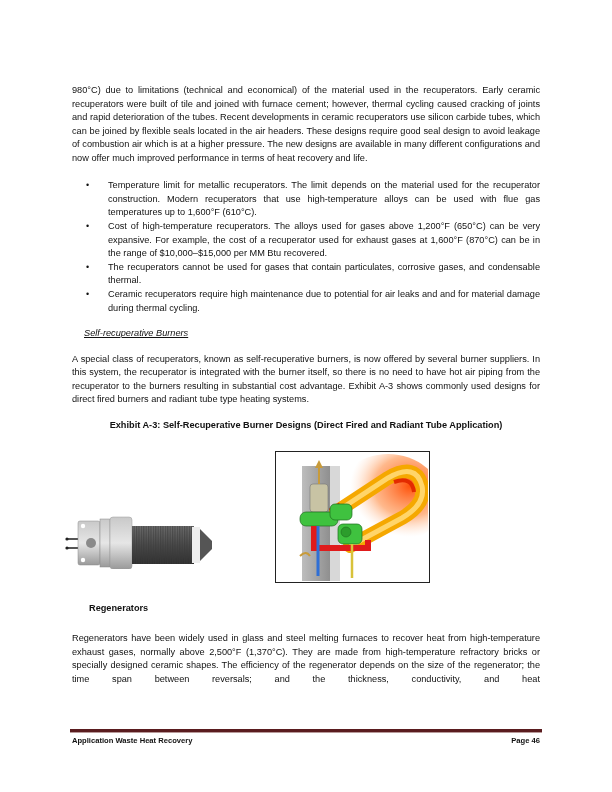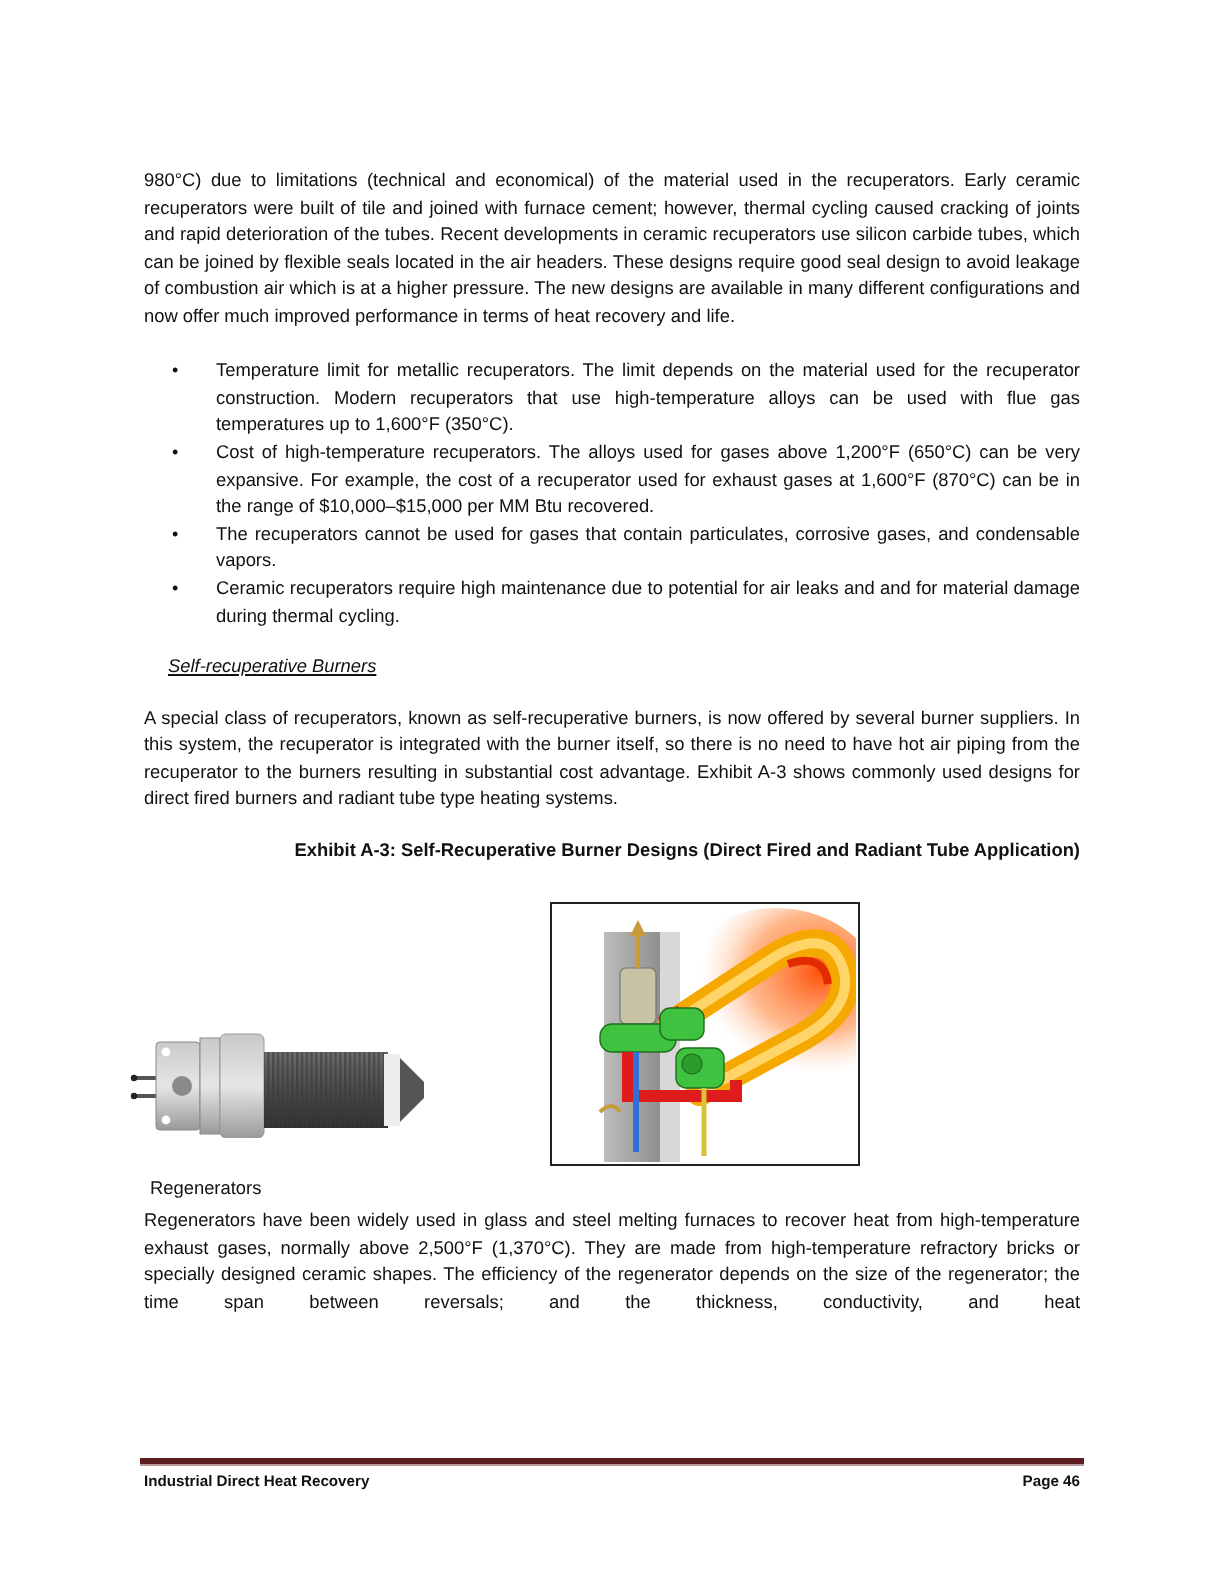--- a/index.html
+++ b/index.html
@@ -11,23 +11,23 @@
     p, .item-text {
       font-size: 9.2px; line-height: 13.6px; margin: 0; text-align: justify;
     }
     .para { margin-bottom: 13.6px; }
     ul.bullets { list-style: none; margin: 0 0 3px 0; padding: 0; }
     ul.bullets li { position: relative; padding-left: 36px; }
     ul.bullets li .bullet {
       position: absolute; left: 14px; top: 0; font-size: 9px; line-height: 13.6px;
     }
     .subhead-italic { font-size: 9.2px; line-height: 13.6px; font-style: italic; text-decoration: underline; margin: 12px; }
-    .subhead-bold { font-size: 9.2px; line-height: 13.6px; font-weight: normal; margin: 3px; }
+    .subhead-bold { font-size: 9.2px; line-height: 13.6px; font-weight: bold; margin: 17px; }
     .exhibit-title {
-      font-size: 9.2px; font-weight: bold; text-align: right; margin: 12px 0 0 0; line-height: 13.6px;
+      font-size: 9.2px; font-weight: bold; text-align: center; margin: 12px 0 0 0; line-height: 13.6px;
     }
     .figure-area { position: relative; height: 150px; margin-top: 2px; }
     .burner-photo { position: absolute; left: -8px; top: 74px; width: 150px; height: 60px; }
     .radiant-box {
       position: absolute; left: 203px; top: 16px; width: 155px; height: 132px;
       border: 1.5px solid #222; background: #fff; box-sizing: border-box;
     }
     .footer-rule {
       position: absolute; left: 70px; top: 729px; width: 472px; height: 3px; background: #5a1c1f;
     }
@@ -42,29 +42,29 @@
   </style>
 </head>
 <body>
 
 <div class="page">
   <p class="para">980°C) due to limitations (technical and economical) of the material used in the recuperators. Early ceramic recuperators were built of tile and joined with furnace cement; however, thermal cycling caused cracking of joints and rapid deterioration of the tubes. Recent developments in ceramic recuperators use silicon carbide tubes, which can be joined by flexible seals located in the air headers. These designs require good seal design to avoid leakage of combustion air which is at a higher pressure. The new designs are available in many different configurations and now offer much improved performance in terms of heat recovery and life.</p>
 
   <ul class="bullets">
     <li>
       <span class="bullet">•</span>
-      <p class="item-text">Temperature limit for metallic recuperators. The limit depends on the material used for the recuperator construction. Modern recuperators that use high-temperature alloys can be used with flue gas temperatures up to 1,600°F (350°C).</p>
+      <p class="item-text">Temperature limit for metallic recuperators. The limit depends on the material used for the recuperator construction. Modern recuperators that use high-temperature alloys can be used with flue gas temperatures up to 1,600°F (610°C).</p>
     </li>
     <li>
       <span class="bullet">•</span>
       <p class="item-text">Cost of high-temperature recuperators. The alloys used for gases above 1,200°F (650°C) can be very expansive. For example, the cost of a recuperator used for exhaust gases at 1,600°F (870°C) can be in the range of $10,000–$15,000 per MM Btu recovered.</p>
     </li>
     <li>
       <span class="bullet">•</span>
-      <p class="item-text">The recuperators cannot be used for gases that contain particulates, corrosive gases, and condensable vapors.</p>
+      <p class="item-text">The recuperators cannot be used for gases that contain particulates, corrosive gases, and condensable thermal.</p>
     </li>
     <li>
       <span class="bullet">•</span>
       <p class="item-text">Ceramic recuperators require high maintenance due to potential for air leaks and and for material damage during thermal cycling.</p>
     </li>
   </ul>
 
   <p class="subhead-italic">Self-recuperative Burners</p>
   <p>A special class of recuperators, known as self-recuperative burners, is now offered by several burner suppliers. In this system, the recuperator is integrated with the burner itself, so there is no need to have hot air piping from the recuperator to the burners resulting in substantial cost advantage. Exhibit A-3 shows commonly used designs for direct fired burners and radiant tube type heating systems.</p>
 
@@ -157,14 +157,14 @@
     </div>
   </div>
 
 
   <p class="subhead-bold">Regenerators</p>
   <p style="text-align-last: justify;">Regenerators have been widely used in glass and steel melting furnaces to recover heat from high-temperature exhaust gases, normally above 2,500°F (1,370°C). They are made from high-temperature refractory bricks or specially designed ceramic shapes. The efficiency of the regenerator depends on the size of the regenerator; the time span between reversals; and the thickness, conductivity, and heat</p>
 </div>
 
 <div class="footer-rule"></div>
 <div class="footer-rule-light"></div>
-<div class="footer-left">Industrial Direct Heat Recovery</div>
+<div class="footer-left">Application Waste Heat Recovery</div>
 <div class="footer-right">Page 46</div>
 
 </body></html>

